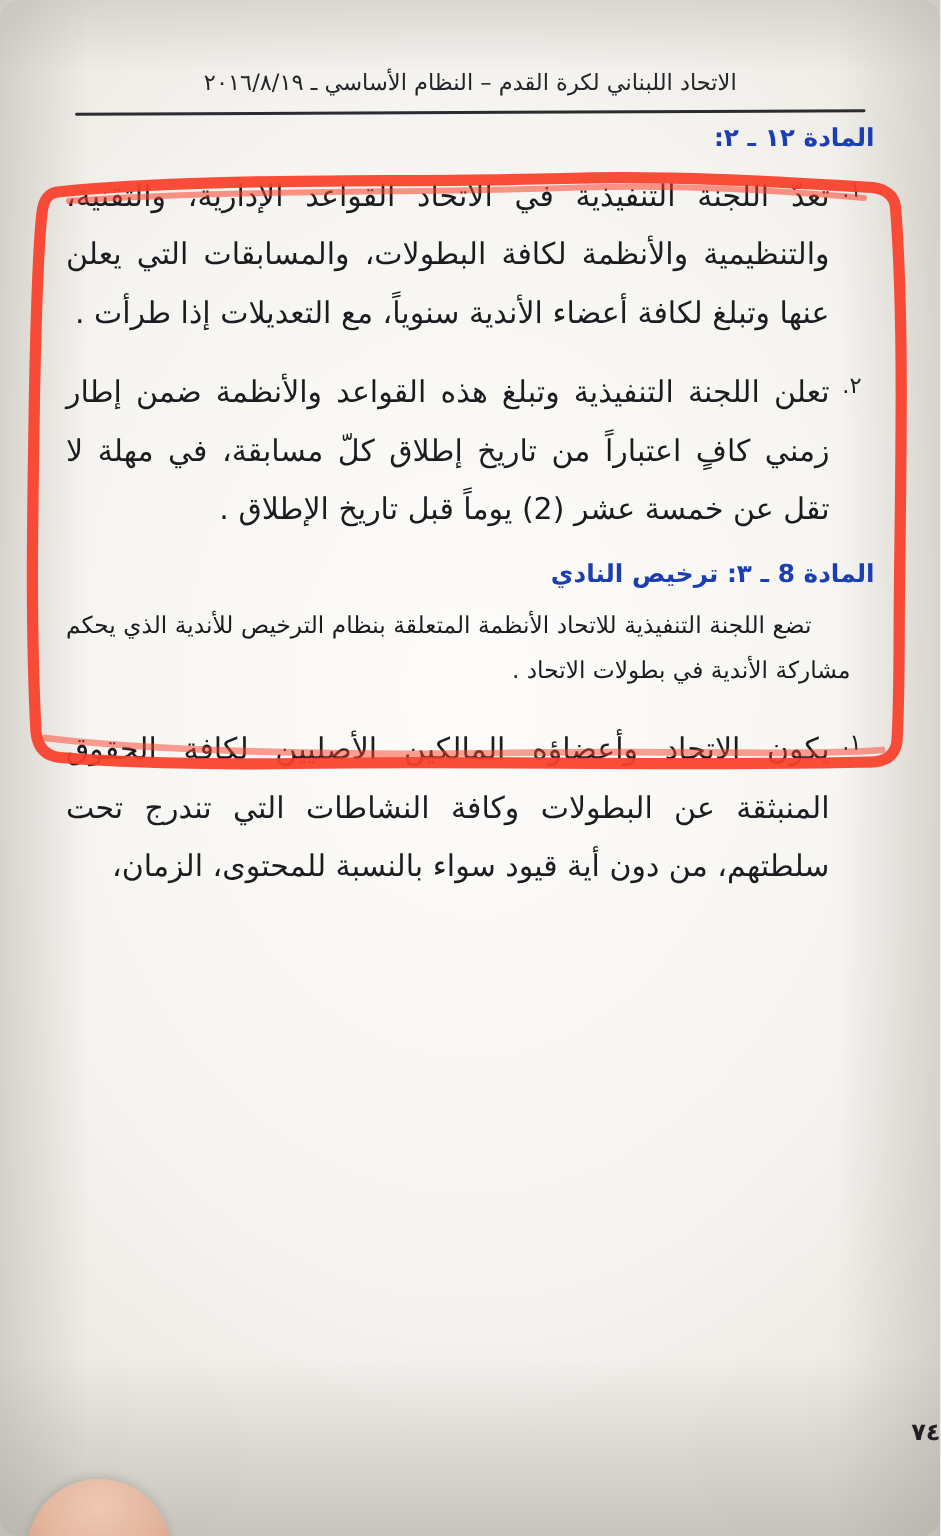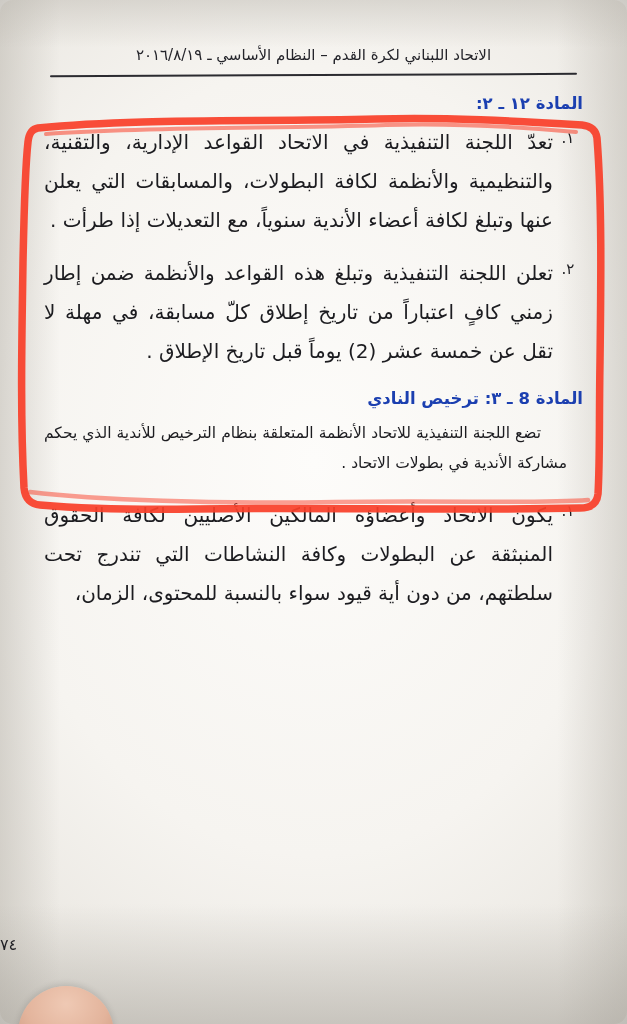--- a/index.html
+++ b/index.html
@@ -83,21 +83,21 @@
     height: 2px;
     background: #2b2b30;
     border-radius: 2px;
     transform: rotate(-0.25deg);
   }
 
   .article-heading {
     color: #1b3fb0;
     font-weight: bold;
     font-size: 16.5px;
-    margin-top: 18px;
+    margin-top: 6px;
     margin-bottom: 10px;
   }
 
   .para {
     font-size: 15.5px;
     line-height: 1.95;
     text-align: justify;
     text-align-last: right;
     margin: 0 16px 6px 0;
   }
@@ -132,24 +132,25 @@
     text-align: justify;
     text-align-last: right;
   }
 
   .block-gap { height: 12px; }
 
   .page-number {
     position: absolute;
     left: 0;
     right: 0;
-    bottom: 70px;
-    text-align: left;
+    bottom: 60px;
+    text-align: right;
     font-size: 16px;
     color: #1f1f24;
+    font-weight: bold;
   }
 
   
   .annotation {
     position: absolute;
     left: 16px;
     top: 112px;
     width: 596px;
     height: 406px;
     pointer-events: none;

